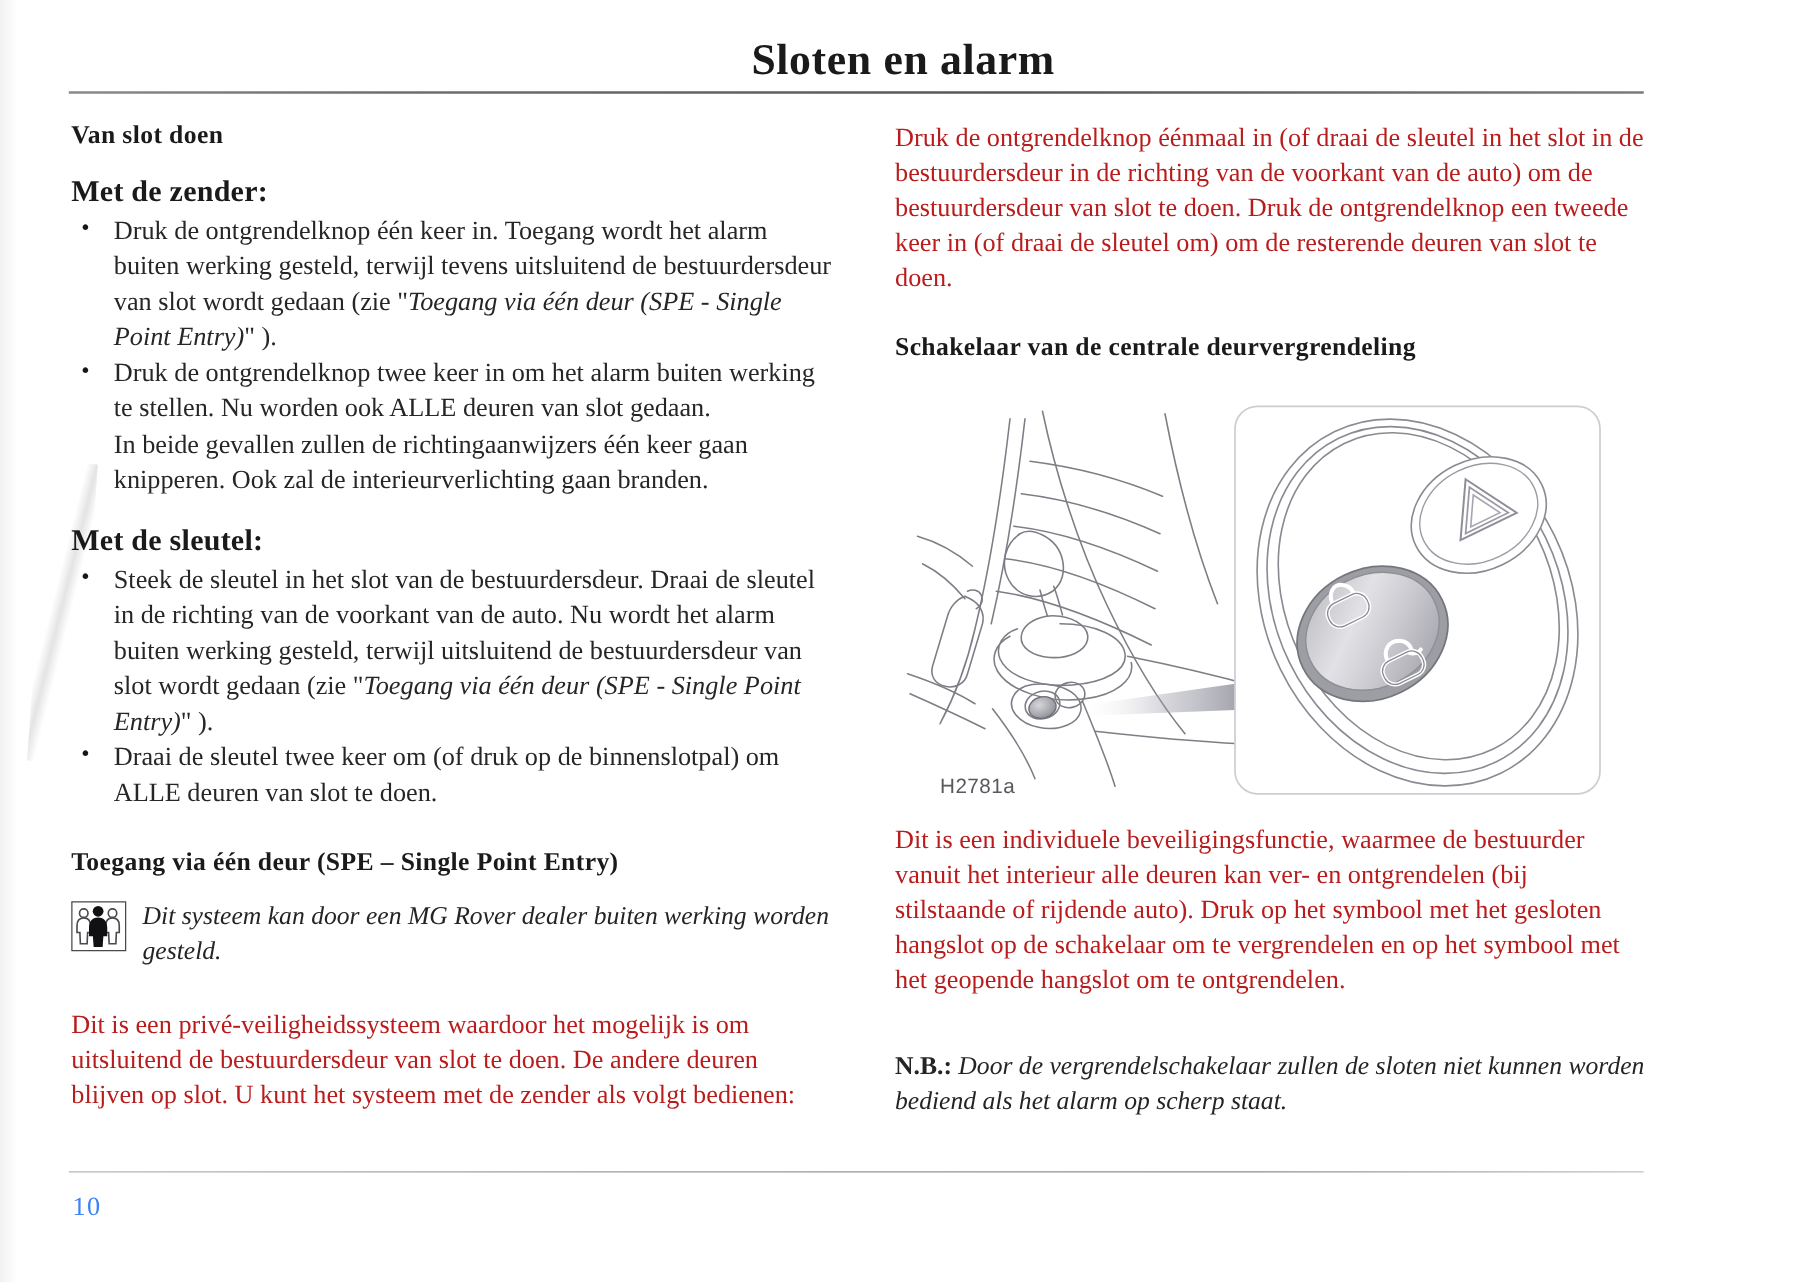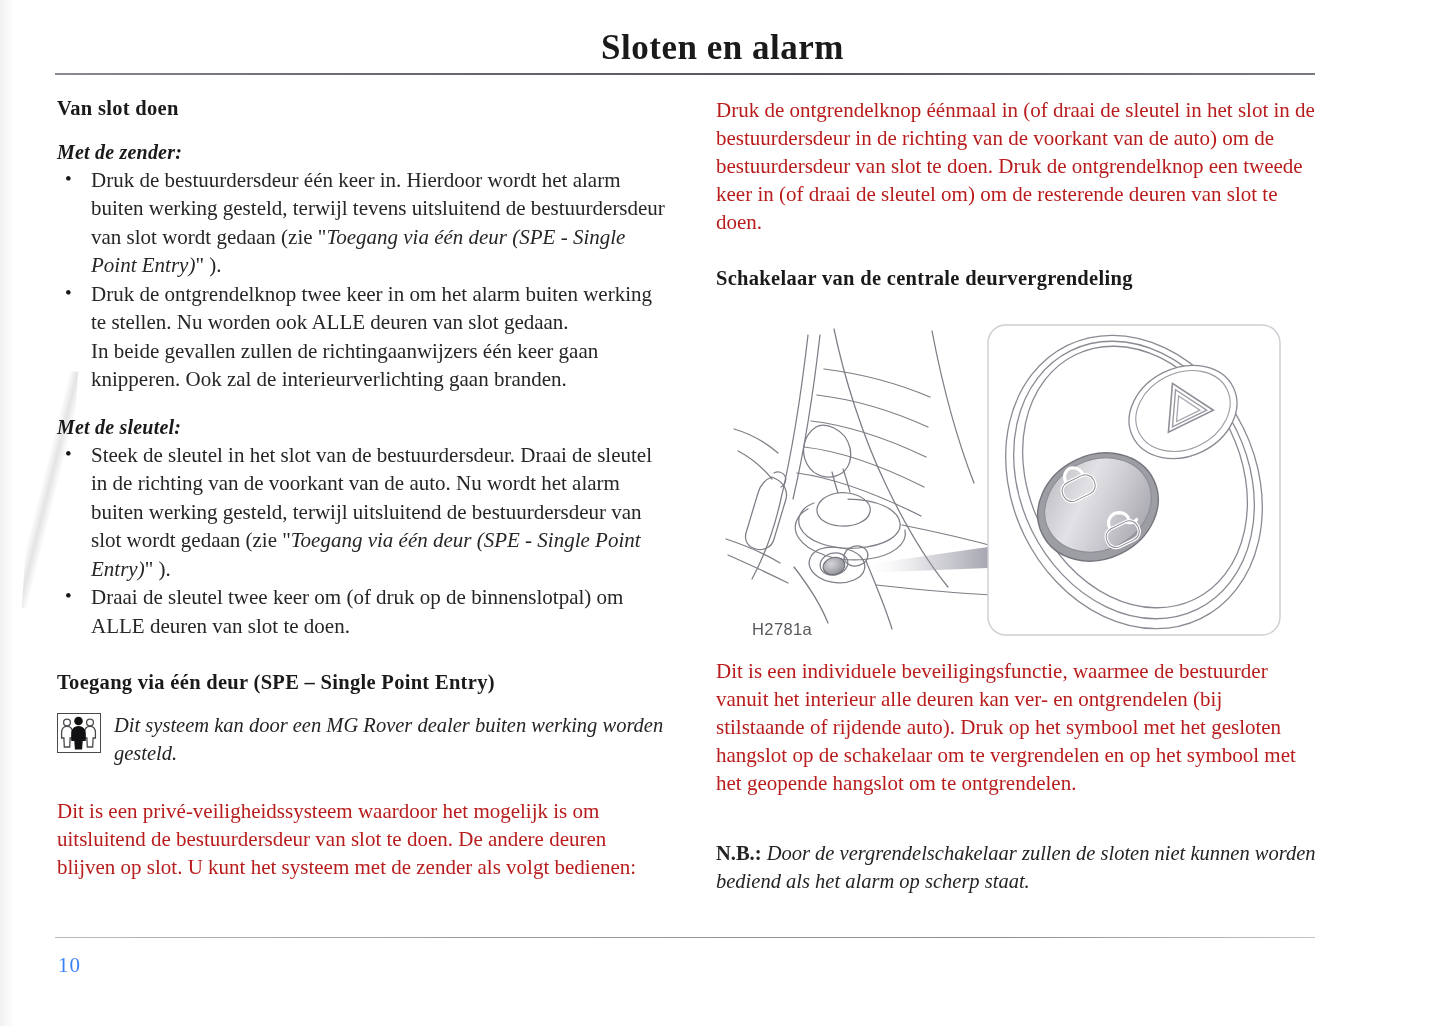--- a/index.html
+++ b/index.html
@@ -87,23 +87,22 @@
   .col-right { left: 716px; width: 600px; }
 
   h2.sec {
     font-size: 20.5px;
     font-weight: bold;
     margin: 0 0 20px 0;
     letter-spacing: 0.3px;
     line-height: 1.2;
   }
   h3.subsec {
-    font-size: 20px;
+    font-size: 24px;
     font-weight: bold;
-    font-style: italic;
     margin: 0 0 2px 0;
     letter-spacing: 0.2px;
   }
   p.body {
     font-size: 21px;
     line-height: 28px;
     margin: 0 0 0 0;
     color: #b91c1c;
   }
   ul.bullets {
@@ -192,21 +191,21 @@
   <div class="rule-top"></div>
 
   <div class="col col-left">
 
     <h2 class="sec">Van slot doen</h2>
 
     <h3 class="subsec">Met de zender:</h3>
 
     <ul class="bullets">
       <li>
-        <span>Druk de bestuurdersdeur één keer in. Hierdoor wordt het alarm buiten werking gesteld, terwijl tevens uitsluitend de bestuurdersdeur van slot wordt gedaan (zie "</span><em class="it">Toegang via één deur (SPE - Single Point Entry)</em><span>" ).</span>
+        <span>Druk de ontgrendelknop één keer in. Toegang wordt het alarm buiten werking gesteld, terwijl tevens uitsluitend de bestuurdersdeur van slot wordt gedaan (zie "</span><em class="it">Toegang via één deur (SPE - Single Point Entry)</em><span>" ).</span>
       </li>
       <li>
         <span>Druk de ontgrendelknop twee keer in om het alarm buiten werking te stellen. Nu worden ook ALLE deuren van slot gedaan.</span>
         <span class="cont">In beide gevallen zullen de richtingaanwijzers één keer gaan knipperen. Ook zal de interieurverlichting gaan branden.</span>
       </li>
     </ul>
 
     <div class="gap-md"></div>
 
     <h3 class="subsec">Met de sleutel:</h3>

